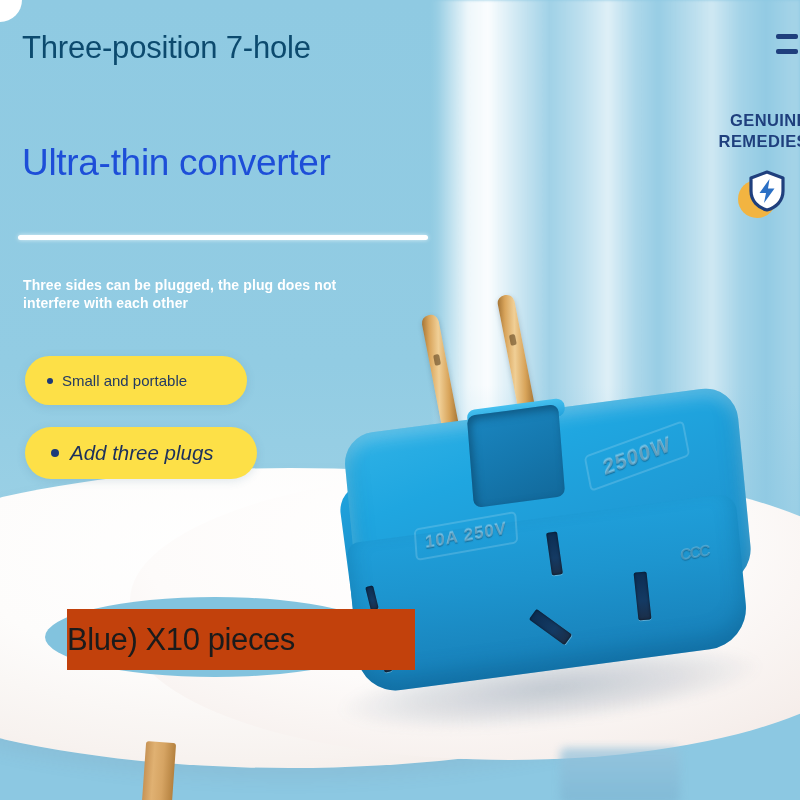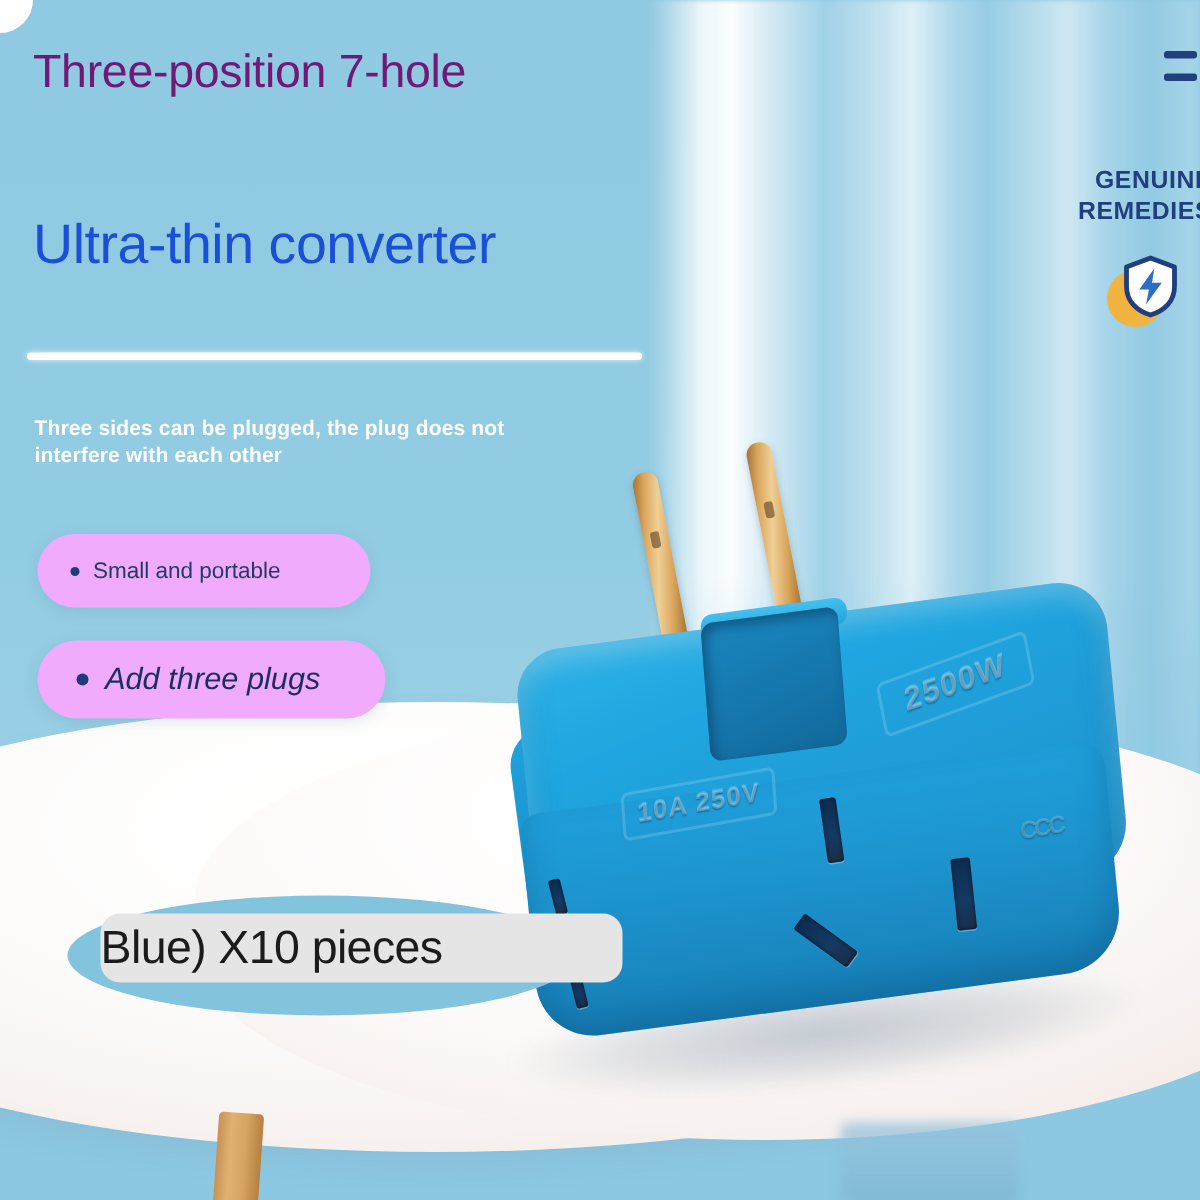--- a/index.html
+++ b/index.html
@@ -90,21 +90,21 @@
   }
 
   
   .corner-notch {
     position:absolute; left:0; top:0; width:22px; height:22px;
     background:#ffffff;
     border-bottom-right-radius:22px;
   }
   .kicker {
     position:absolute; left:22px; top:28px; width:330px;
-    font-size:31px; line-height:1.26; color:#701a75; font-weight:400;
+    font-size:31px; line-height:1.26; color:#0c4a6e; font-weight:400;
     letter-spacing:-0.2px;
   }
   .headline {
     position:absolute; left:22px; top:142px; width:460px;
     font-size:37px; line-height:1.12; color:#1d4ed8; font-weight:400;
     letter-spacing:-0.3px;
   }
   .rule {
     position:absolute; left:18px; top:235px; width:410px; height:5px;
     background:#ffffff; border-radius:3px;
@@ -112,21 +112,21 @@
   }
   .subcopy {
     position:absolute; left:23px; top:276px; width:340px;
     font-size:14px; line-height:1.32; color:#ffffff; font-weight:600;
     letter-spacing:0.1px;
   }
 
   
   .pill {
     position:absolute;
-    background:#f0abfc;
+    background:#fde047;
     border-radius:26px;
     display:flex; align-items:center;
     box-shadow:0 2px 10px rgba(60,110,140,0.16);
   }
   .pill .dot {
     width:7px; height:7px; border-radius:50%;
     background:#1d3a7a; flex:0 0 auto; margin-right:9px;
   }
   .pill .ptxt { color:#233a63; }
 
@@ -141,23 +141,23 @@
   #pill-2 { left:28px; top:498px; width:218px; height:49px; padding:0 14px 0 24px; }
   #pill-2 .ptxt { font-size:13.5px; line-height:1.25; color:#22365e; }
   #pill-2 .dot { width:6px; height:6px; margin-right:9px; }
 
   
   .banner-ellipse {
     position:absolute; left:45px; top:597px; width:340px; height:80px;
     background:#82c3de; border-radius:50%;
   }
   .banner-box {
-    position:absolute; left:67px; top:609px; width:348px; height:46px;
-    background:#e5e5e5;
-    display:flex; align-items:center;border-radius:13px;
+    position:absolute; left:67px; top:609px; width:348px; height:61px;
+    background:#c2410c;
+    display:flex; align-items:center;
   }
   .banner-box .btxt {
     font-size:31px; color:#1b1b1b; font-weight:400; letter-spacing:-0.4px;
     white-space:nowrap;
   }
 
   
   .brand { position:absolute; right:0px; top:16px; width:116px; text-align:right; }
   .brand-dashes { position:absolute; right:2px; top:18px; }
   .brand-dashes i {

